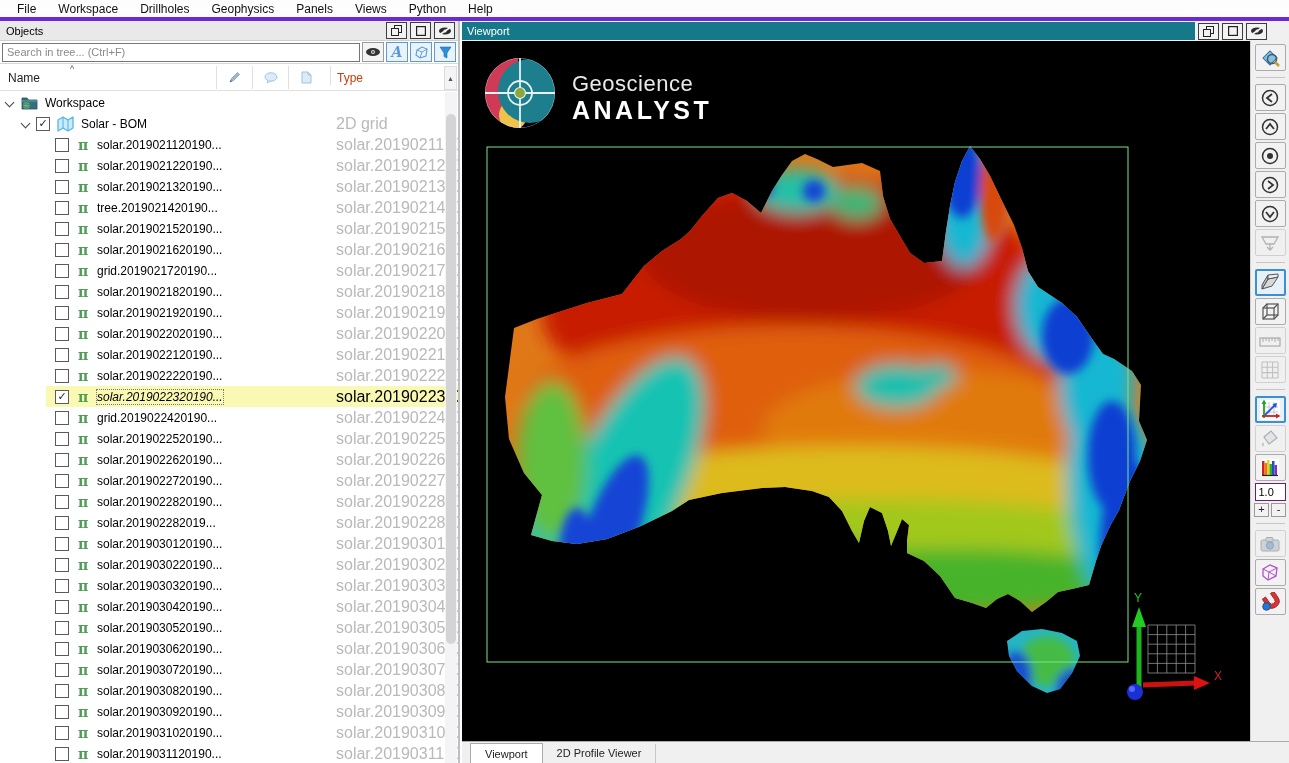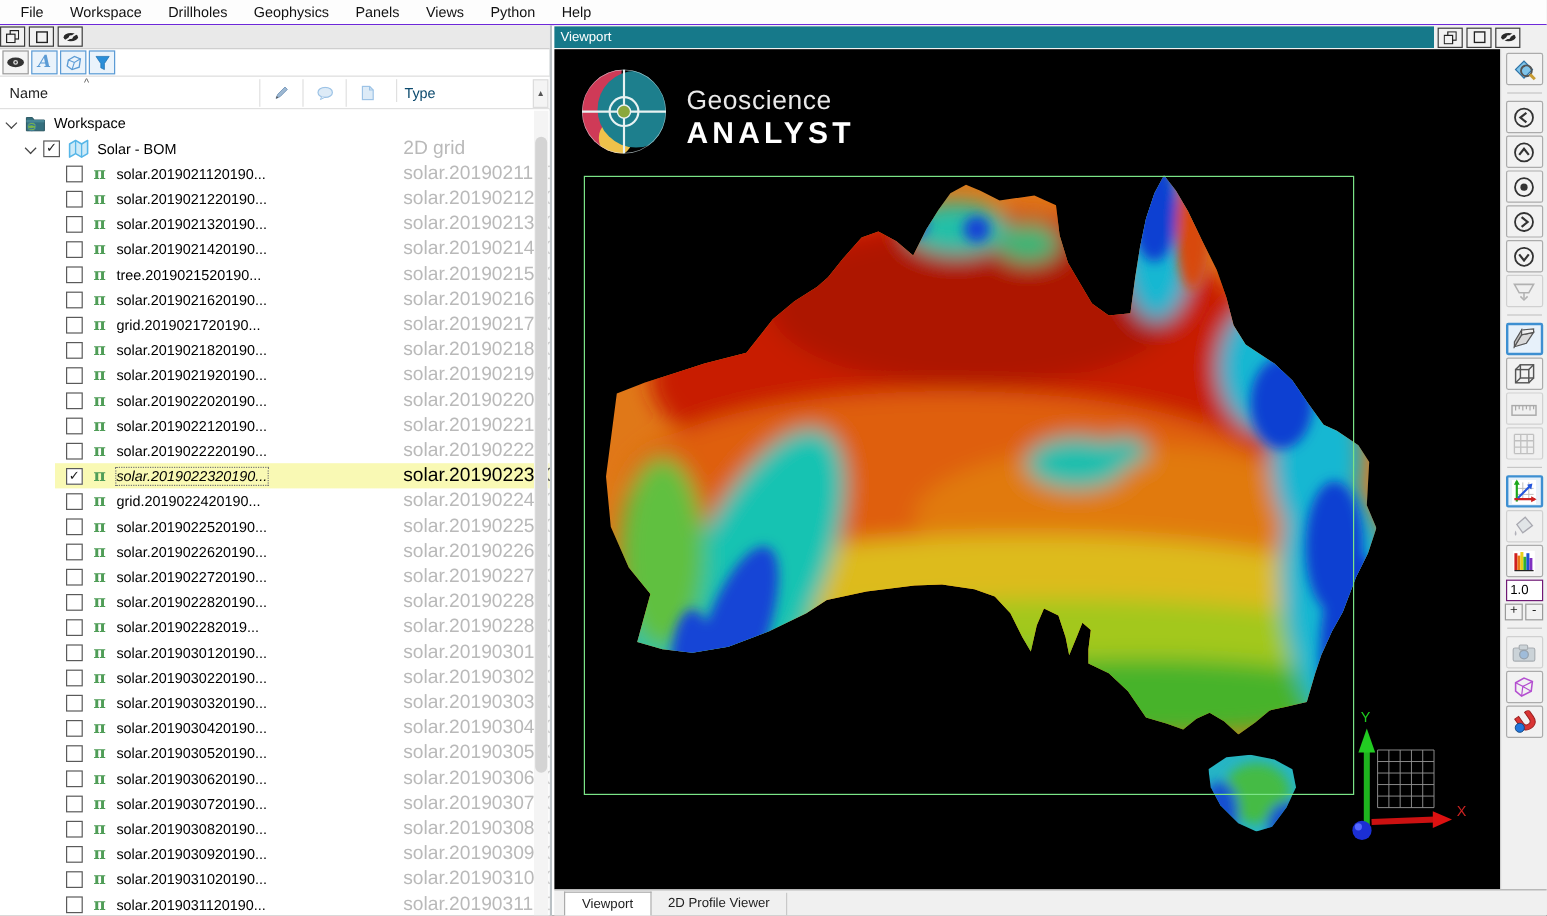--- a/index.html
+++ b/index.html
@@ -2,21 +2,21 @@
 <html><head>
 <meta charset="utf-8">
 <style>
   * { box-sizing: border-box; margin: 0; padding: 0; }
   html,body { width:1289px; height:763px; overflow:hidden; }
   body { font-family: "Liberation Sans", sans-serif; background:#f0f0f0; }
   .app { position:relative; width:1289px; height:763px; background:#fff; }
 
   
   .menubar { position:absolute; left:0; top:0; right:0; height:21px; background:#fdfdfd;
-             display:flex; align-items:center; padding-left:6px; border-bottom:1px solid #6d28d9; }
+             display:flex; align-items:center; padding-left:6px; border-bottom:4px solid #6d28d9; }
   .menu-item { font-size:12px; color:#111; padding:2px 11px; cursor:default; }
 
   
   .left-panel { position:absolute; left:0; top:21px; width:460px; bottom:0; background:#fff;
                 border-right:2px solid #b9c0c4; }
   .panel-header { height:20px; background:#e9e9e9; border-bottom:1px solid #cfcfcf;
                   display:flex; align-items:center; }
   .panel-header .ph-title { font-size:11px; color:#000; padding-left:6px; flex:1; }
   .winbtn { width:21px; height:17px; border:1px solid #3c3c3c; background:#f2f2f2; margin-right:3px;
             display:flex; align-items:center; justify-content:center; }
@@ -27,21 +27,21 @@
   .search-input::placeholder { color:#8a8a8a; }
   .sbtn { width:22px; height:20px; border:1px solid #9b9b9b; background:#f4f4f4;
           display:flex; align-items:center; justify-content:center; }
   .sbtn.blue { border:1px solid #5b9bd5; background:#eaf3fb; }
 
   .tree-header { position:relative; height:27px; border-bottom:1px solid #e0e0e0; background:#fff; }
   .th-name { position:absolute; left:8px; bottom:5px; font-size:12px; color:#222; }
   .th-sort { position:absolute; left:70px; top:0px; font-size:9px; color:#555; }
   .th-cell { position:absolute; top:2px; width:36px; height:23px; border-left:1px solid #e0e0e0;
              display:flex; align-items:center; justify-content:center; }
-  .th-type { position:absolute; left:330px; bottom:5px; font-size:12px; color:#0c4a6e;
+  .th-type { position:absolute; left:330px; bottom:5px; font-size:12px; color:#c2410c;
              border-left:1px solid #e0e0e0; padding-left:6px; top:2px; display:flex; align-items:flex-end; }
   .th-scrollup { position:absolute; right:1px; top:2px; width:13px; height:24px; background:#f4f4f4;
                  border:1px solid #dcdcdc; display:flex; align-items:center; justify-content:center;
                  font-size:7px; color:#555; }
 
   .tree-body { position:absolute; top:71px; left:0; right:0; bottom:0; overflow:hidden; background:#fff; }
   .trow { position:relative; height:21px; display:flex; align-items:center; font-size:12px; color:#000; }
   .trow .type-cell { position:absolute; left:336px; top:0; height:21px; display:flex; align-items:center;
                      font-size:16px; color:#b9b9b9; white-space:nowrap; }
   .trow.sel { background:linear-gradient(to right, transparent 46px, #f9f9b4 46px); }
@@ -102,20 +102,21 @@
     <div class="menu-item">Drillholes</div>
     <div class="menu-item">Geophysics</div>
     <div class="menu-item">Panels</div>
     <div class="menu-item">Views</div>
     <div class="menu-item">Python</div>
     <div class="menu-item">Help</div>
   </div>
 
   <div class="left-panel">
     <div class="panel-header">
+      <span class="ph-title">Objects</span>
       <span class="winbtn">
         <svg width="11" height="11">
             <rect x="3.5" y="0.5" width="7" height="7" fill="none" stroke="#222"></rect>
             <rect x="0.5" y="3.5" width="7" height="7" fill="#f2f2f2" stroke="#222"></rect>
           </svg>
       </span>
       <span class="winbtn">
         <svg width="10" height="10">
             <rect x="0.5" y="0.5" width="9" height="9" fill="none" stroke="#222" stroke-width="1.4"></rect>
           </svg>
@@ -123,20 +124,21 @@
       <span class="winbtn">
         <svg width="14" height="10" viewBox="0 0 14 10">
           <ellipse cx="7" cy="5" rx="6" ry="3.4" fill="#2a2a2a"></ellipse>
             <circle cx="7" cy="5" r="1.6" fill="#f2f2f2"></circle>
           <line x1="1" y1="9" x2="13" y2="1" stroke="#f2f2f2" stroke-width="1.6"></line>
         </svg>
       </span>
     </div>
 
     <div class="search-row">
+      <input class="search-input" placeholder="Search in tree... (Ctrl+F)" style="">
       <span class="sbtn">
         <svg width="16" height="10" viewBox="0 0 16 10">
           <ellipse cx="8" cy="5" rx="7" ry="4" fill="#333"></ellipse>
             <circle cx="8" cy="5" r="2" fill="#dddddd"></circle>
             <circle cx="8" cy="5" r="0.9" fill="#333"></circle>
         </svg>
       </span>
       <span class="sbtn blue">
         <span style="font-family:'DejaVu Serif',serif;font-style:italic;font-weight:bold;color:#5b9bd5;font-size:14px;line-height:1;">A</span>
       </span>
@@ -217,27 +219,27 @@
           </div>
           <div class="trow" style="padding-left: 55px; gap: 6px;">
             <span class="cb"></span>
             <span class="pi">π</span>
             <span class="row-label">solar.2019021320190...</span>
             <span class="type-cell">solar.20190213201...</span>
           </div>
           <div class="trow" style="padding-left: 55px; gap: 6px;">
             <span class="cb"></span>
             <span class="pi">π</span>
-            <span class="row-label">solar.2019021420190...</span>
+            <span class="row-label">tree.2019021420190...</span>
             <span class="type-cell">solar.20190214201...</span>
           </div>
           <div class="trow" style="padding-left: 55px; gap: 6px;">
             <span class="cb"></span>
             <span class="pi">π</span>
-            <span class="row-label">tree.2019021520190...</span>
+            <span class="row-label">solar.2019021520190...</span>
             <span class="type-cell">solar.20190215201...</span>
           </div>
           <div class="trow" style="padding-left: 55px; gap: 6px;">
             <span class="cb"></span>
             <span class="pi">π</span>
             <span class="row-label">solar.2019021620190...</span>
             <span class="type-cell">solar.20190216201...</span>
           </div>
           <div class="trow" style="padding-left: 55px; gap: 6px;">
             <span class="cb"></span>

